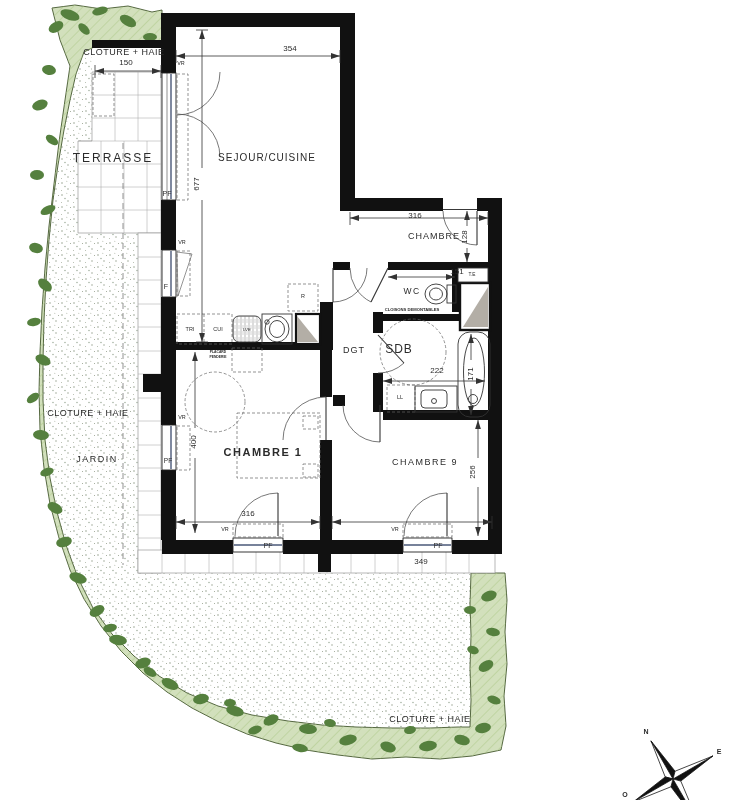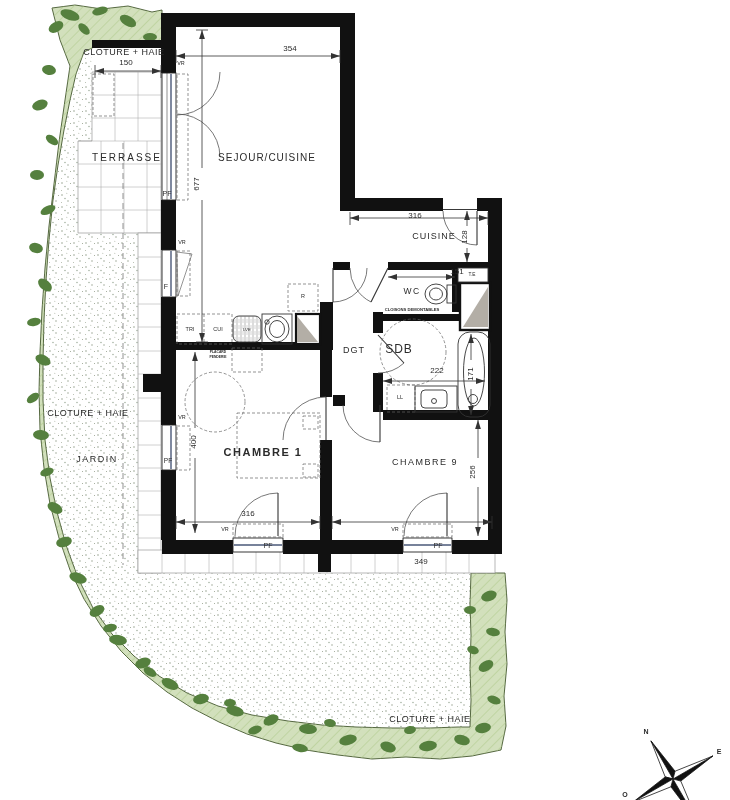--- a/index.html
+++ b/index.html
@@ -302,35 +302,35 @@
     <path d="M46,0 L5.7,-5.7 L0,0 Z" fill="#fff"></path>
     <path d="M0,52 L-5.7,5.7 L0,0 Z" fill="#111"></path>
     <path d="M0,52 L5.7,5.7 L0,0 Z" fill="#fff"></path>
     <path d="M-46,0 L-5.7,-5.7 L0,0 Z" fill="#111"></path>
     <path d="M-46,0 L-5.7,5.7 L0,0 Z" fill="#fff"></path>
   </g>
 </svg>
 
   <div class="lb" style="left:124px;top:52px;font-size:9px;letter-spacing:0.5px;">CLOTURE + HAIE</div>
   <div class="lb" style="left:126px;top:63px;font-size:8px;">150</div>
-  <div class="lb" style="left:127px;top:158px;font-size:10px;letter-spacing:2px;">TERRASSE</div>
+  <div class="lb" style="left:113px;top:158px;font-size:12px;letter-spacing:2px;">TERRASSE</div>
   <div class="lb" style="left:181px;top:64px;font-size:8px;transform:translate(-50%,-50%) scale(0.68);">VR</div>
   <div class="lb" style="left:167px;top:193px;font-size:7px;">PF</div>
   <div class="lb" style="left:267px;top:158px;font-size:10px;letter-spacing:1px;">SEJOUR/CUISINE</div>
   <div class="lb" style="left:258px;top:49px;font-size:8px;margin-left:32px;">354</div>
   <div class="lb r90" style="left:197px;top:184px;font-size:8px;">677</div>
   <div class="lb" style="left:182px;top:243px;font-size:8px;transform:translate(-50%,-50%) scale(0.68);">VR</div>
   <div class="lb" style="left:166px;top:286px;font-size:7px;">F</div>
   <div class="lb" style="left:190px;top:330px;font-size:8px;transform:translate(-50%,-50%) scale(0.68);">TRI</div>
   <div class="lb" style="left:218px;top:330px;font-size:8px;transform:translate(-50%,-50%) scale(0.68);">CUI</div>
   <div class="lb" style="left:247px;top:330px;font-size:8px;transform:translate(-50%,-50%) scale(0.55);">LVE</div>
   <div class="lb" style="left:303px;top:297px;font-size:8px;transform:translate(-50%,-50%) scale(0.68);">R</div>
   <div class="lb" style="left:218px;top:352px;font-size:8px;font-weight:bold;transform:translate(-50%,-50%) scale(0.42);">PLACARD</div>
   <div class="lb" style="left:218px;top:357px;font-size:8px;font-weight:bold;transform:translate(-50%,-50%) scale(0.42);">PENDERIE</div>
-  <div class="lb" style="left:434px;top:236px;font-size:9px;letter-spacing:1px;">CUISINE</div>
+  <div class="lb" style="left:434px;top:236px;font-size:9px;letter-spacing:1px;">CHAMBRE</div>
   <div class="lb" style="left:415px;top:216px;font-size:8px;">316</div>
   <div class="lb r90" style="left:465px;top:237px;font-size:8px;">128</div>
   <div class="lb" style="left:412px;top:291px;font-size:8.5px;letter-spacing:1.5px;">WC</div>
   <div class="lb" style="left:421px;top:272px;font-size:8px;margin-left:36px;">151</div>
   <div class="lb" style="left:472px;top:275px;font-size:8px;transform:translate(-50%,-50%) scale(0.6);">T.E</div>
   <div class="lb" style="left:412px;top:310px;font-size:8px;font-weight:bold;transform:translate(-50%,-50%) scale(0.52);">CLOISONS DEMONTABLES</div>
   <div class="lb" style="left:354px;top:350px;font-size:9px;letter-spacing:1px;">DGT</div>
   <div class="lb" style="left:399px;top:349px;font-size:12px;letter-spacing:1px;">SDB</div>
   <div class="lb" style="left:437px;top:371px;font-size:8px;">222</div>
   <div class="lb r90" style="left:471px;top:374px;font-size:8px;">171</div>

